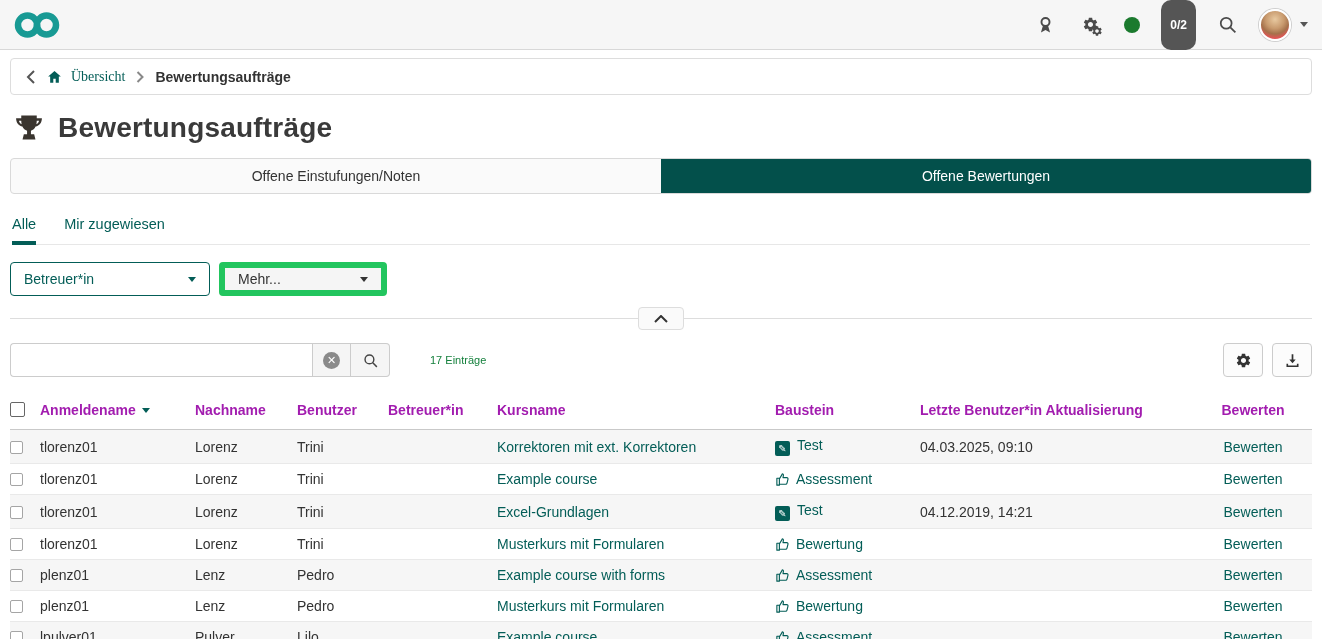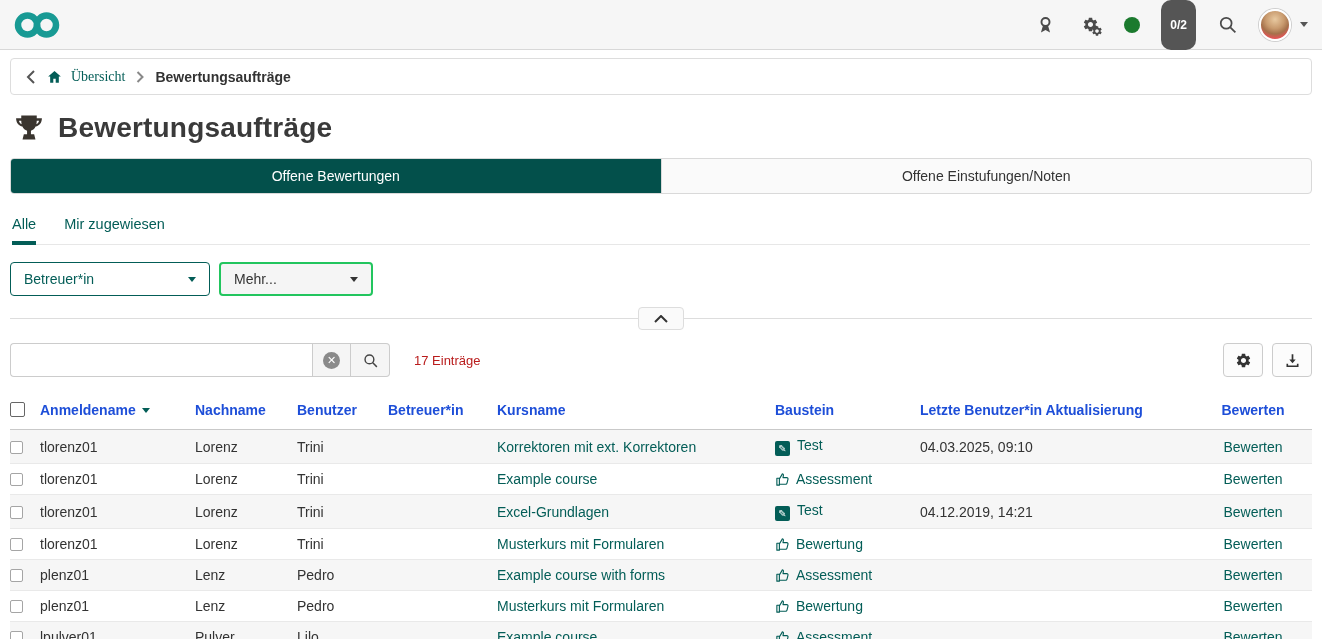--- a/index.html
+++ b/index.html
@@ -49,47 +49,47 @@
   .subtabs { margin:22px 12px 0; display:flex; gap:28px; font-size:14.5px;
     border-bottom:1px solid #e7e7e7; }
   .subtab { color:var(--accent); padding-bottom:9px; cursor:pointer; }
   .subtab.active { border-bottom:4px solid var(--accent); margin-bottom:-1px; }
 
   
   .filters { margin:17px 10px 0; display:flex; gap:9px; }
   .filter-btn { height:34px; border-radius:4px; display:flex; align-items:center;
     justify-content:space-between; padding:0 13px; font-size:14px; cursor:pointer; }
   .filter-primary { width:200px; border:1px solid var(--accent); color:var(--accent); background:#fff; }
-  .filter-more { width:154px; border:2px solid #22c55e; color:#333; background:#f5f5f5; }
+  .filter-more { width:168px; border:6px solid #22c55e; color:#333; background:#f5f5f5; }
 
   
   .collapse-row { margin:22px 10px 0; border-top:1px solid #ddd; position:relative; height:12px; }
   .collapse-btn { position:absolute; left:50%; top:-12px; transform:translateX(-50%);
     width:46px; height:23px; background:#fafafa; border:1px solid #ddd; border-radius:4px;
     display:flex; align-items:center; justify-content:center; cursor:pointer; }
 
   
   .toolbar { margin:13px 10px 0; display:flex; align-items:center; }
   .input-group { display:flex; width:380px; height:34px; }
   .input-group input { flex:1; border:1px solid #ccc; border-right:none;
     border-radius:4px 0 0 4px; padding:0 10px; font-size:14px; outline:none; }
   .ig-btn { width:39px; border:1px solid #ccc; background:#f5f5f5; display:flex;
     align-items:center; justify-content:center; cursor:pointer; }
   .ig-btn + .ig-btn { border-left:none; border-radius:0 4px 4px 0; }
   .clear-circle { width:17px; height:17px; border-radius:50%; background:#8a8a8a; color:#fff;
     font-size:11px; font-weight:bold; display:flex; align-items:center; justify-content:center; }
-  .entry-count { margin-left:24px; font-size:13px; color:#b91c1c; }
+  .entry-count { margin-left:40px; font-size:11px; color:#15803d; }
   .toolbar-right { margin-left:auto; display:flex; gap:9px; }
   .tool-btn { width:40px; height:34px; background:#fcfcfc; border:1px solid #ccc;
     border-radius:4px; display:flex; align-items:center; justify-content:center; cursor:pointer; }
 
   
   table { margin:17px 10px 0; width:1302px; border-collapse:collapse; table-layout:fixed;
     font-size:14px; }
-  th { text-align:left; font-weight:bold; color:#1d4ed8; padding:8px 4px 11px 0;
+  th { text-align:left; font-weight:bold; color:#a21caf; padding:8px 4px 11px 0;
     border-bottom:1px solid #c9c9c9; white-space:nowrap; overflow:hidden; cursor:pointer; }
   th.c-act, td.c-act { text-align:center; padding-right:14px; }
   td { padding:7px 4px 7px 0; border-top:1px solid #e9e9e9; white-space:nowrap;
     overflow:hidden; color:#333; }
   tbody tr:nth-child(odd) { background:#f6f6f6; }
   .lnk { color:var(--accent); text-decoration:none; cursor:pointer; }
   .sort-caret { display:inline-block; width:0; height:0; border-left:4px solid transparent;
     border-right:4px solid transparent; border-top:5px solid var(--accent);
     margin-left:6px; vertical-align:2px; }
   .cb { display:inline-block; width:13px; height:13px; border:1px solid #a5a5a5;
@@ -161,22 +161,22 @@
 </div>
 
 <div class="title-row">
   <svg width="32" height="31" viewBox="0 0 24 24" fill="#3a352f">
     <path d="M6 2 H18 V4 H22 C22 7.5 20 9.8 17.1 10.5 C16.4 12.1 15.1 13.3 13.5 13.8 V16.5 H16 L17 20.5 H7 L8 16.5 H10.5 V13.8 C8.9 13.3 7.6 12.1 6.9 10.5 C4 9.8 2 7.5 2 4 H6 Z M4.2 6 C4.5 7.4 5.4 8.3 6.3 8.7 C6.1 7.8 6 6.9 6 6 Z M19.8 6 H18 C18 6.9 17.9 7.8 17.7 8.7 C18.6 8.3 19.5 7.4 19.8 6 Z"></path>
   </svg>
   <h1 class="page-title">Bewertungsaufträge</h1>
 </div>
 
 <div class="seg-tabs">
+  <div class="seg-tab">Offene Einstufungen/Noten</div>
   <div class="seg-tab active">Offene Bewertungen</div>
-  <div class="seg-tab">Offene Einstufungen/Noten</div>
 </div>
 
 <div class="subtabs">
   <span class="subtab active">Alle</span>
   <span class="subtab">Mir zugewiesen</span>
 </div>
 
 <div class="filters">
   <div class="filter-btn filter-primary">
     <span>Betreuer*in</span>

